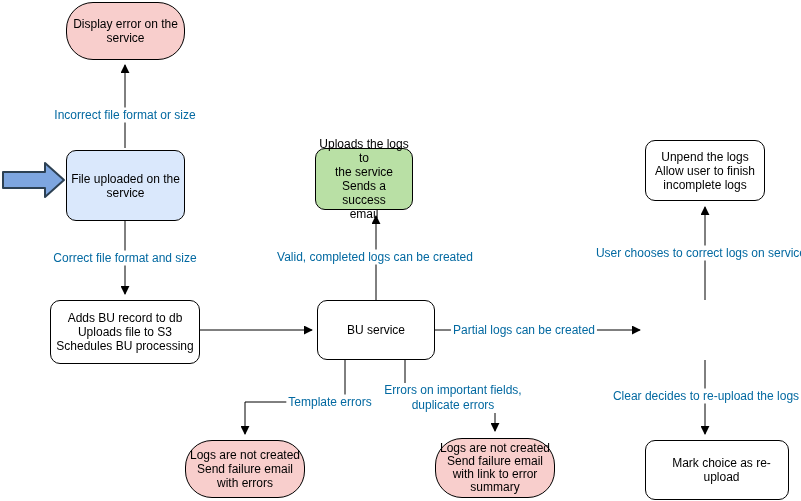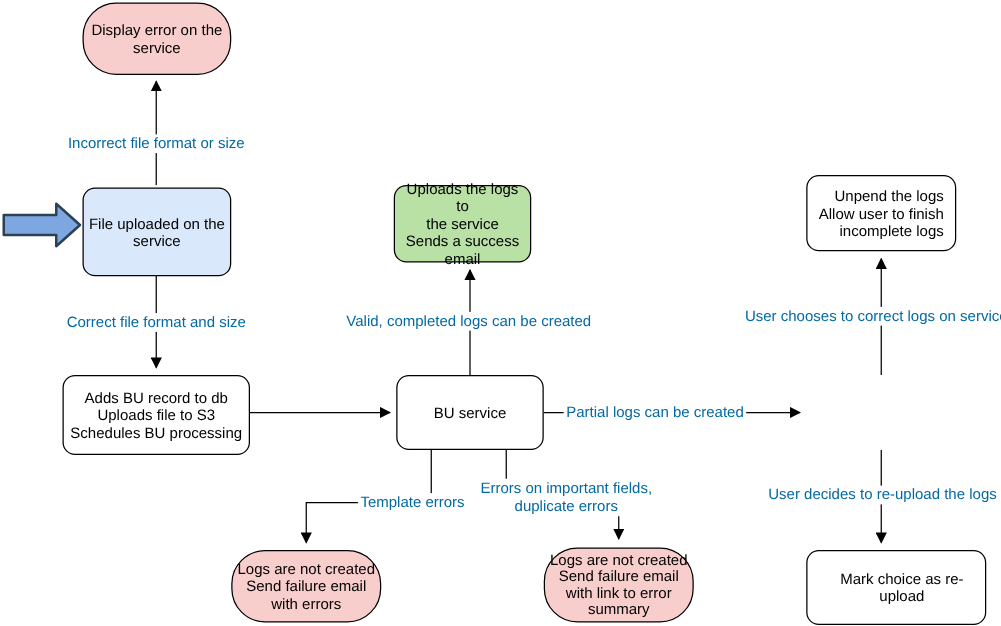--- a/index.html
+++ b/index.html
@@ -80,26 +80,26 @@
 
   <div class="node blue" style="left:66px; top:150px; width:119px; height:71px;">File uploaded on the
 service</div>
 
   <div class="node white" style="left:50px; top:300px; width:150px; height:64px;">Adds BU record to db
 Uploads file to S3
 Schedules BU processing</div>
 
   <div class="node white" style="left:317px; top:300px; width:118px; height:60px;">BU service</div>
 
-  <div class="node green" style="left:315px; top:148px; width:110px; height:62px;">Uploads the logs to
+  <div class="node green" style="left:315px; top:148px; width:98px; height:62px;">Uploads the logs to
 the service
 Sends a success
 email</div>
 
-  <div class="node white" style="left:645px; top:140px; width:120px; height:61px;text-align:right;">Unpend the logs
+  <div class="node white" style="left:645px; top:140px; width:120px; height:61px;">Unpend the logs
 Allow user to finish
 incomplete logs</div>
 
 
   <div class="node white" style="left:645px; top:440px; width:144px; height:60px;padding-left:12px;">Mark choice as re-
 upload</div>
 
   <div class="node pink" style="left:185px; top:440px; width:120px; height:58px;">Logs are not created
 Send failure email
 with errors</div>
@@ -112,20 +112,20 @@
   <div class="elabel" style="left:125px; top:115px;">Incorrect file format or size</div>
 
   <div class="elabel" style="left:125px; top:258px;">Correct file format and size</div>
 
   <div class="elabel" style="left:524px; top:330px;">Partial logs can be created</div>
 
   <div class="elabel" style="left:375px; top:257px;">Valid, completed logs can be created</div>
 
   <div class="elabel" style="left:701px; top:253px;">User chooses to correct logs on service</div>
 
-  <div class="elabel" style="left:706px; top:396px;">User decides to re-upload the logs</div>
+  <div class="elabel" style="left:706px; top:396px;">Clear decides to re-upload the logs</div>
 
   <div class="elabel" style="left:330px; top:402px;">Template errors</div>
 
   <div class="elabel" style="left:453px; top:398px;">Errors on important fields,
 duplicate errors</div>
 
 </div>
 
 </body></html>

